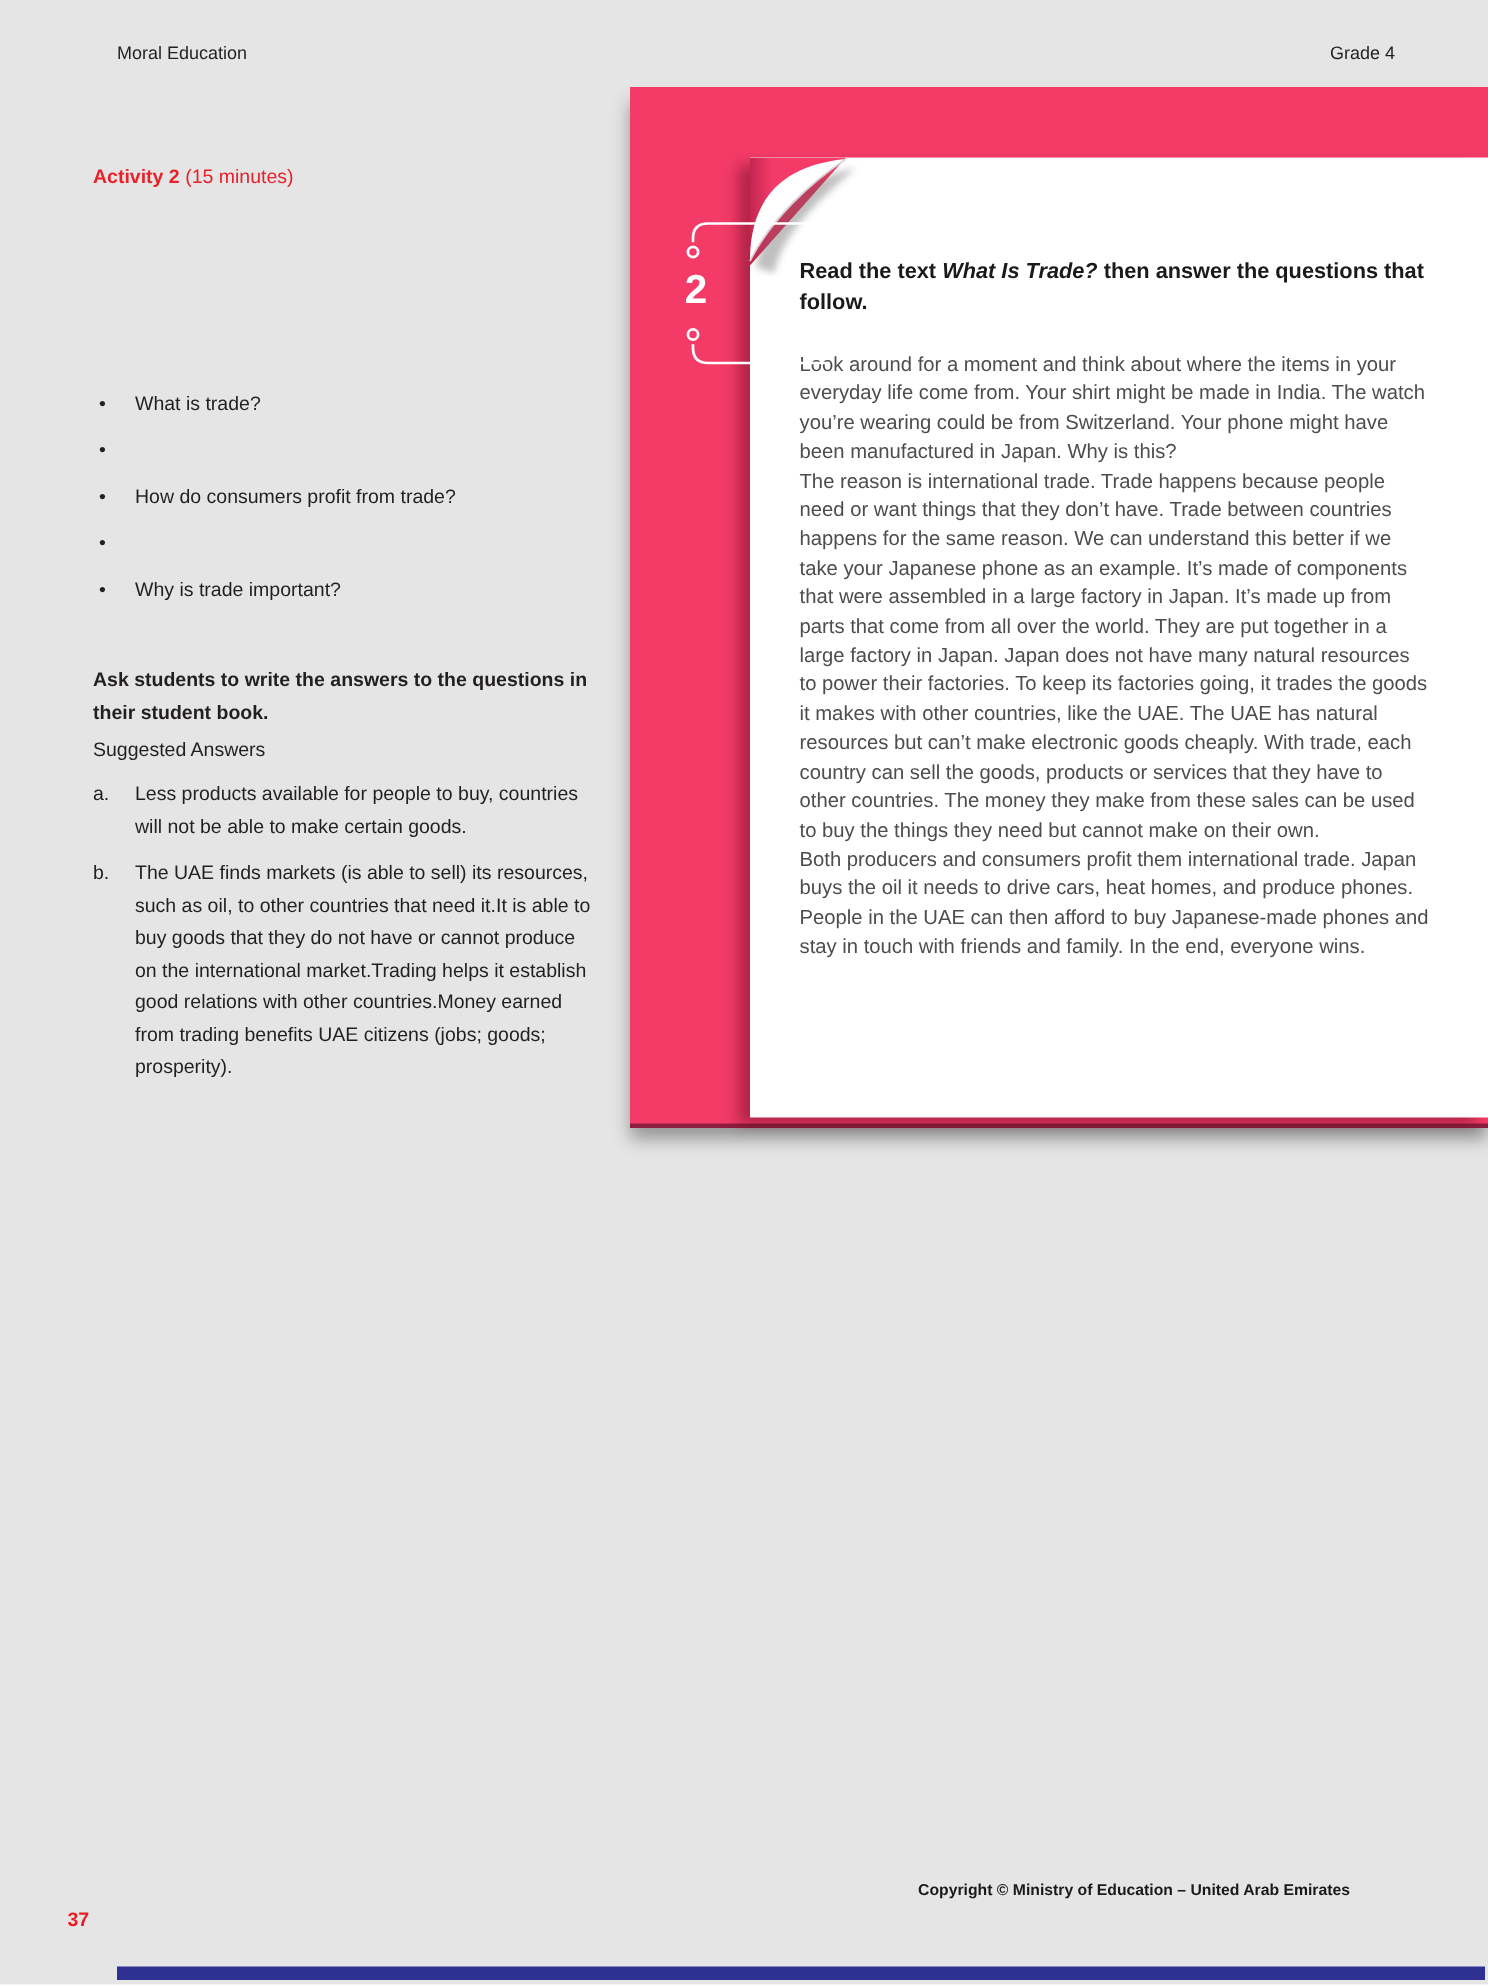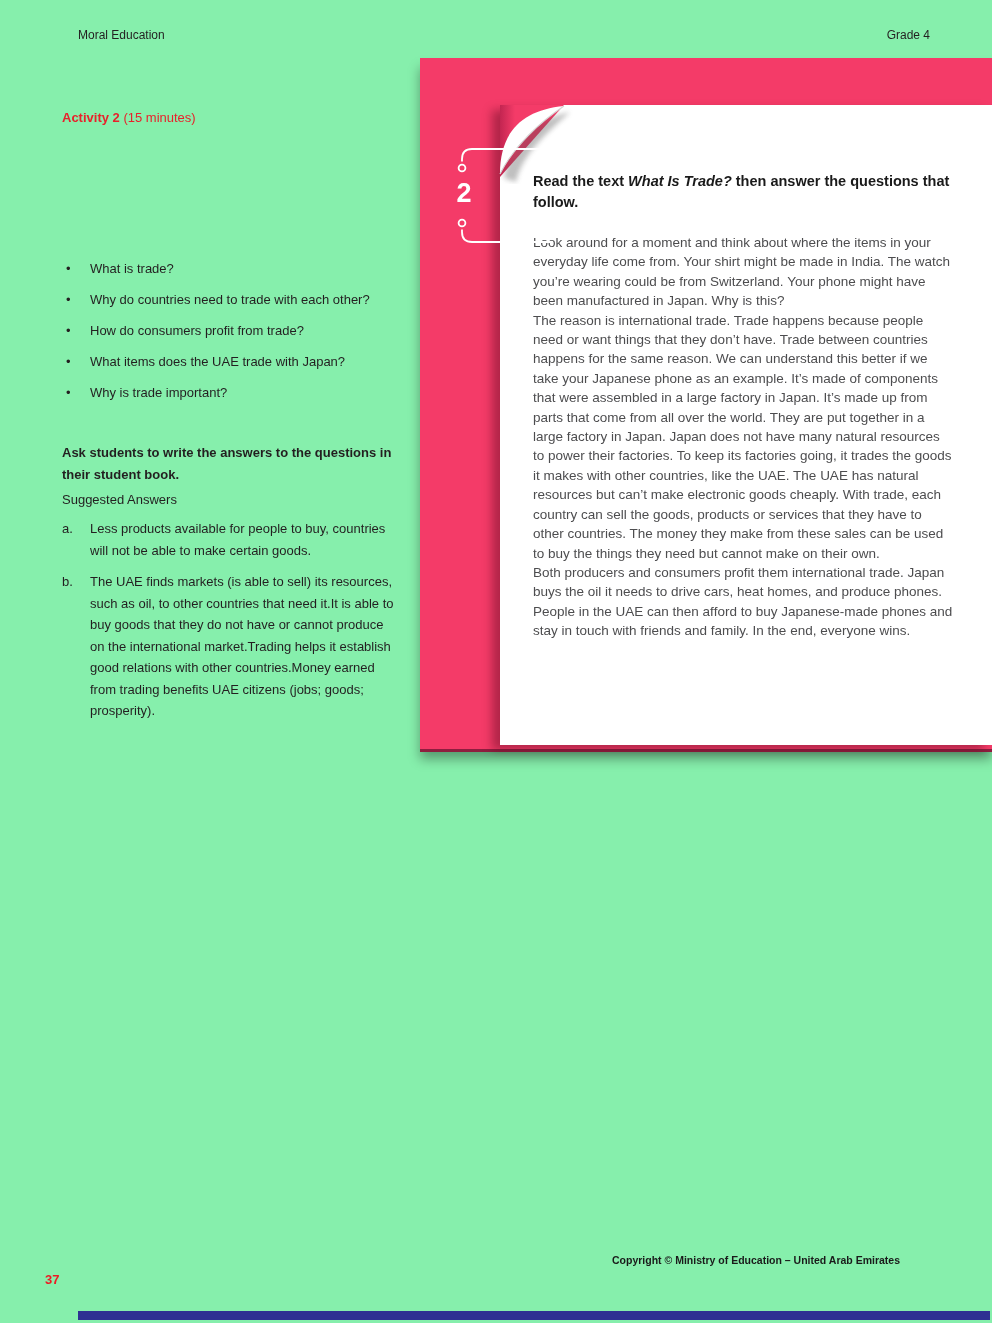--- a/index.html
+++ b/index.html
@@ -1,18 +1,18 @@
 <!DOCTYPE html>
 <html><head>
 <meta charset="utf-8">
 <style>
   * { margin:0; padding:0; box-sizing:border-box; }
   html,body { background:#ffffff; }
   body { font-family:"Liberation Sans","DejaVu Sans",sans-serif; }
-  .page { position:relative; width:992px; height:1323px; background:#86efac; overflow:hidden; }
+  .page { position:relative; width:992px; height:1323px; background:#e5e5e5; overflow:hidden; }
 
   
   .hdr { position:absolute; top:28px; font-size:12px; color:#231f20; }
   .hdr-left { left:78px; }
   .hdr-right { right:62px; }
 
   
   .left-col { position:absolute; left:62px; top:110px; width:334px; height:630px; }
   .activity-title { position:absolute; top:0; left:0; font-size:13px; font-weight:bold; color:#e8212b; }
   .act-dur { font-weight:normal; }
@@ -67,29 +67,27 @@
     <div class="activity-title"><span class="act-name">Activity 2</span><span class="act-dur"> (15 minutes)</span></div>
 
 
     <ul class="questions">
       <li>
           <span class="dot">•</span>
           <span>What is trade?</span>
         </li>
       <li>
           <span class="dot">•</span>
-          <span>Why do countries need to trade with each other?</span>
         </li>
       <li>
           <span class="dot">•</span>
           <span>How do consumers profit from trade?</span>
         </li>
       <li>
           <span class="dot">•</span>
-          <span>What items does the UAE trade with Japan?</span>
         </li>
       <li>
           <span class="dot">•</span>
           <span>Why is trade important?</span>
         </li>
     </ul>
 
     <p class="ask">Ask students to write the answers to the questions in their student book.</p>
 
     <div class="sa-head">Suggested Answers</div>

